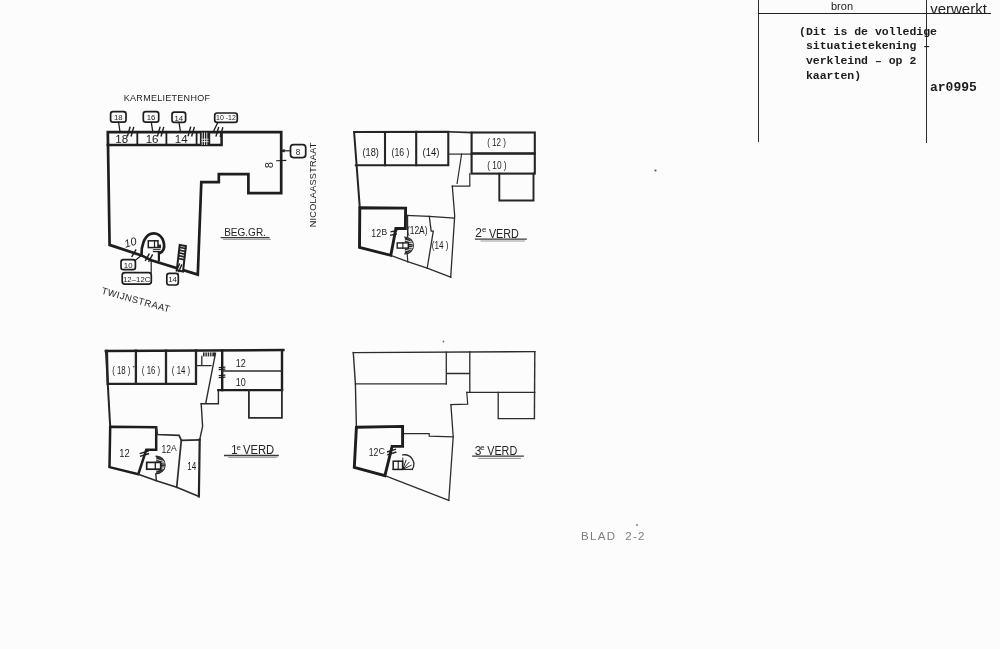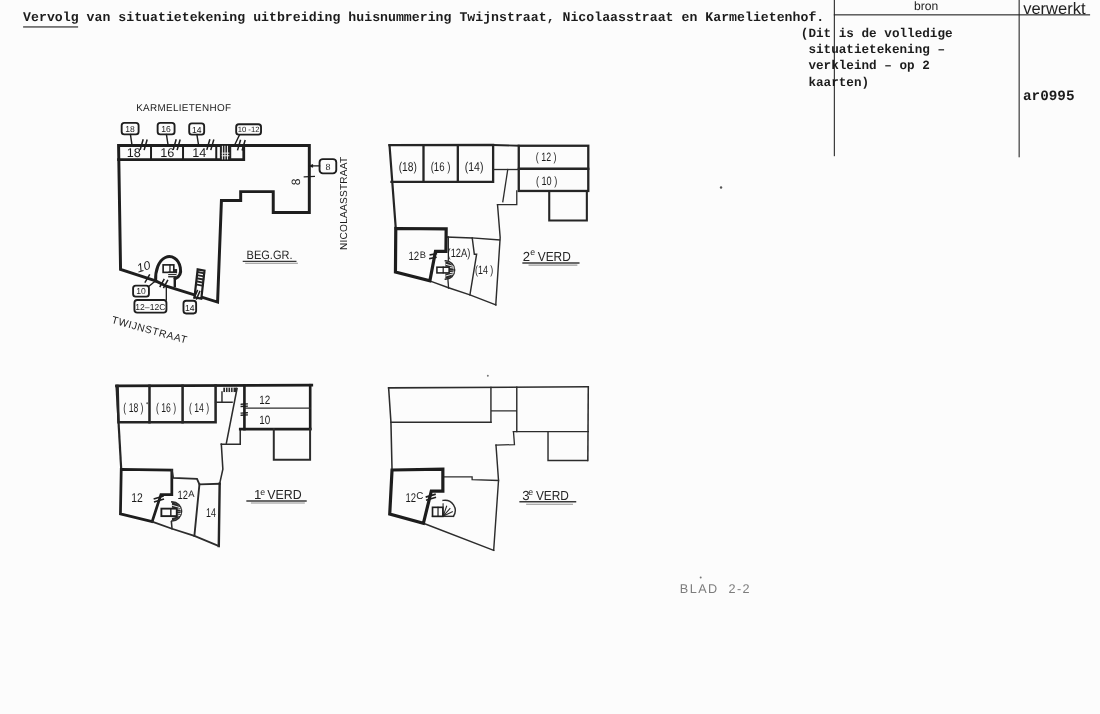--- a/index.html
+++ b/index.html
@@ -5,40 +5,39 @@
   html,body{margin:0;padding:0;}
   #page{position:relative;width:1000px;height:649px;background:#fcfcfc;overflow:hidden;filter:blur(0.3px);
         font-family:"Liberation Sans", sans-serif;}
   .tw{font-family:"Liberation Mono", monospace;font-weight:bold;color:#1c1c1c;}
   .abs{position:absolute;}
 </style>
 </head>
 <body>
 <div id="page">
 
-<div class="abs tw" style="left:21px;top:9px;font-size:12px;letter-spacing:0.01px;white-space:pre;"><span style="border-bottom:1.6px solid #1c1c1c;padding-bottom:1px;">Vervolg</span> van situatietekening uitbreiding huisnummering Twijnstraat, Nicolaasstraat en Karmelietenhof.</div>
 
 <div class="abs" style="left:757.6px;top:0;width:1.5px;height:142px;background:#2a2a2a;"></div>
 
 <div class="abs" style="left:925.6px;top:0;width:1.4px;height:142.5px;background:#2a2a2a;"></div>
 
 <div class="abs" style="left:758px;top:12.6px;width:233px;height:1.9px;background:#222;"></div>
 
 <div class="abs" style="left:758px;top:0px;width:168px;text-align:center;font-size:11px;color:#222;">bron</div>
 
 <div class="abs" style="left:926px;top:0px;width:65px;text-align:center;font-size:15px;color:#222;">verwerkt</div>
 
-<div class="abs tw" style="left:728px;top:24.6px;font-size:11.5px;line-height:14.7px;white-space:pre;">(Dit is de volledige
+<div class="abs tw" style="left:799px;top:24.6px;font-size:11.5px;line-height:14.7px;white-space:pre;">(Dit is de volledige
  situatietekening –
  verkleind – op 2
  kaarten)</div>
 
 <div class="abs tw" style="left:930px;top:80px;font-size:13px;">ar0995</div>
 
-<div class="abs" style="left:581px;top:529.8px;font-size:11.5px;letter-spacing:1.3px;color:#7d7d7d;margin-left:37px;">​BLAD&nbsp;&nbsp;2-2</div>
+<div class="abs" style="left:581px;top:529.8px;font-size:11.5px;letter-spacing:1.3px;color:#7d7d7d;">​BLAD&nbsp;&nbsp;2-2</div>
 <svg class="abs" style="left:0;top:0;" width="1000" height="649" viewBox="0 0 1000 649" fill="none" stroke-linecap="square" stroke-linejoin="miter">
 
 <path d="M 107.8 132.2 L 281.2 132.2 L 281.2 193.2 L 248.4 193.2 L 248.4 174.2 L 218.8 174.2 L 218.8 182.2 L 201.3 182.2 L 197.8 274.6 L 151.3 260.2 L 141.5 255.4 L 109.6 244.9 Z" stroke="#1e1e1e" stroke-width="2.7"></path>
 
 <path d="M 107.8 145.1 L 221.6 145.1 L 221.6 132.2" stroke="#1e1e1e" stroke-width="2.5"></path>
 
 <path d="M 137.3 132.2 V 145.1 M 166.4 132.2 V 145.1 M 196.6 132.2 V 145.1" stroke="#1e1e1e" stroke-width="1.8"></path>
 
 <g>
 <rect x="199.9" y="132.8" width="10.3" height="11.7" fill="#242424" stroke="none"></rect>

